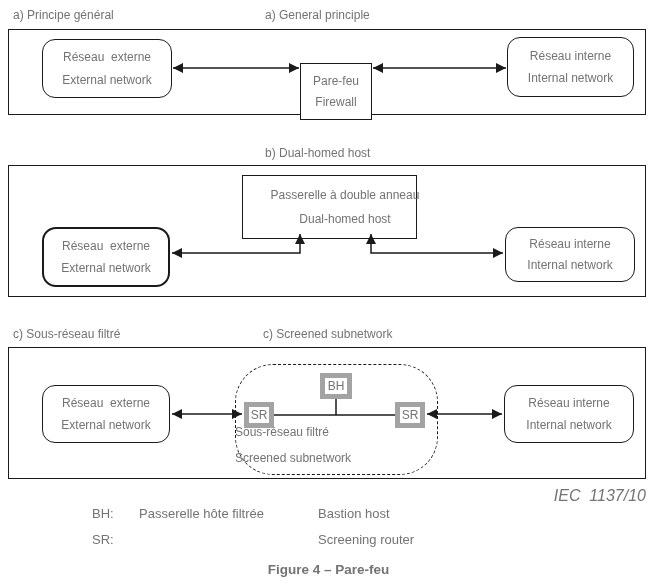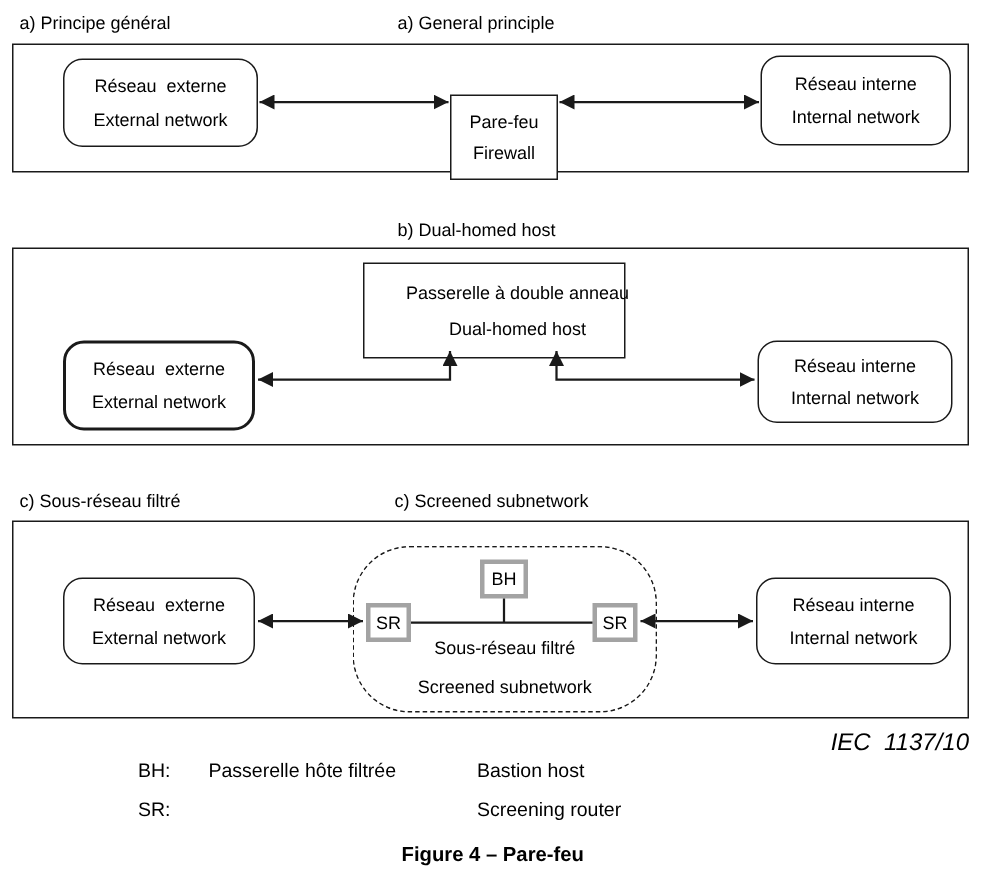--- a/index.html
+++ b/index.html
@@ -1,40 +1,40 @@
 <!DOCTYPE html>
 <html><head>
 <meta charset="utf-8">
 <style>
   html,body { margin:0; padding:0; background:#ffffff; }
   #screen {
     position:relative; width:657px; height:586px; background:#ffffff;
-    font-family:"Liberation Sans", sans-serif; color:#000000; overflow:hidden;
+    font-family:"Liberation Sans", sans-serif; color:#737373; overflow:hidden;
   }
   .heading { position:absolute; font-size:12px; white-space:pre; }
   .panel { position:absolute; border:1px solid #1a1a1a; background:#ffffff; box-sizing:border-box; }
   .nodebox {
     position:absolute; box-sizing:border-box; background:#ffffff;
     border:1px solid #1a1a1a; display:flex; flex-direction:column;
     justify-content:space-evenly; align-items:center; text-align:center;
     font-size:12px; padding:2px 2px;
   }
   .rounded { border-radius:13px; }
   .thick { border-width:2px; border-radius:14px; }
   .lbl { white-space:pre; line-height:14px; }
   .tinybox {
     position:absolute; box-sizing:border-box; background:#ffffff;
-    border:3px solid #a3a3a3; display:flex; align-items:center; justify-content:center;
+    border:5px solid #a3a3a3; display:flex; align-items:center; justify-content:center;
     font-size:12px;
   }
   .dashedzone {
     position:absolute; box-sizing:border-box; border:1px dashed #1a1a1a;
     border-radius:38px; background:transparent;
   }
-  .zonelabel { position:absolute; font-size:12px; text-align:center; white-space:pre; }
+  .zonelabel { position:absolute; font-size:12px; text-align:left; white-space:pre; }
   #connector-layer { position:absolute; left:0; top:0; pointer-events:none; }
   .iec { position:absolute; font-style:italic; font-size:16px; text-align:right; white-space:pre; }
   .legend-cell { position:absolute; font-size:13px; white-space:pre; }
   .caption { position:absolute; left:0; top:562px; width:657px; text-align:center;
     font-size:13.5px; font-weight:bold; white-space:pre; }
 </style>
 </head>
 <body>
 
 <div id="screen">

